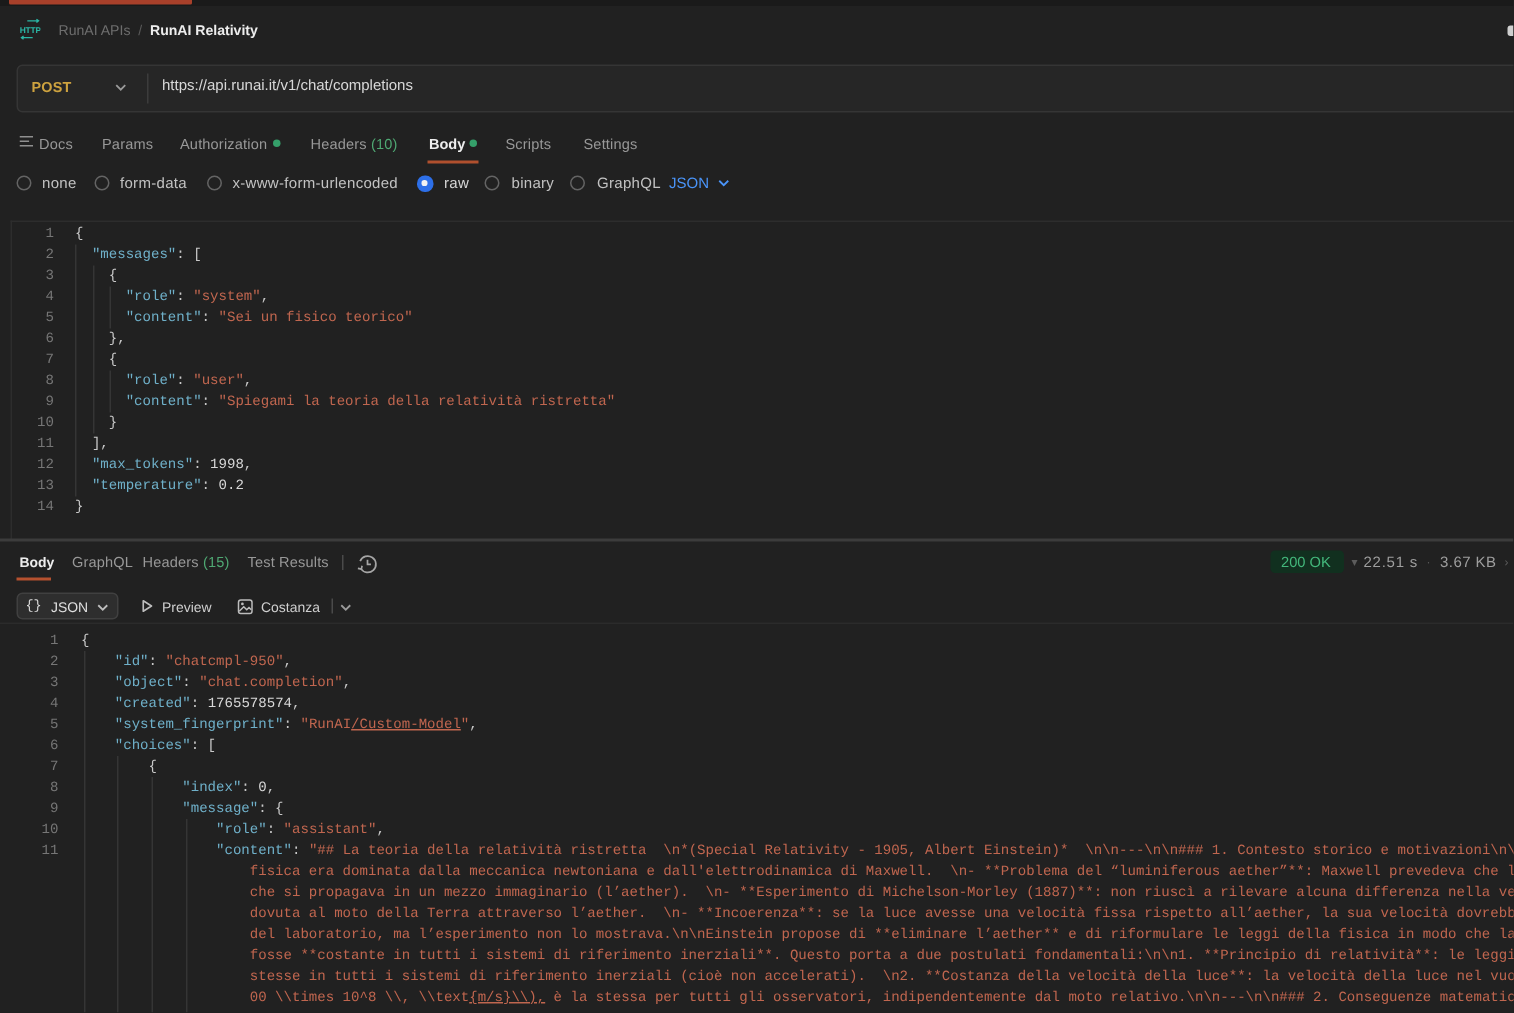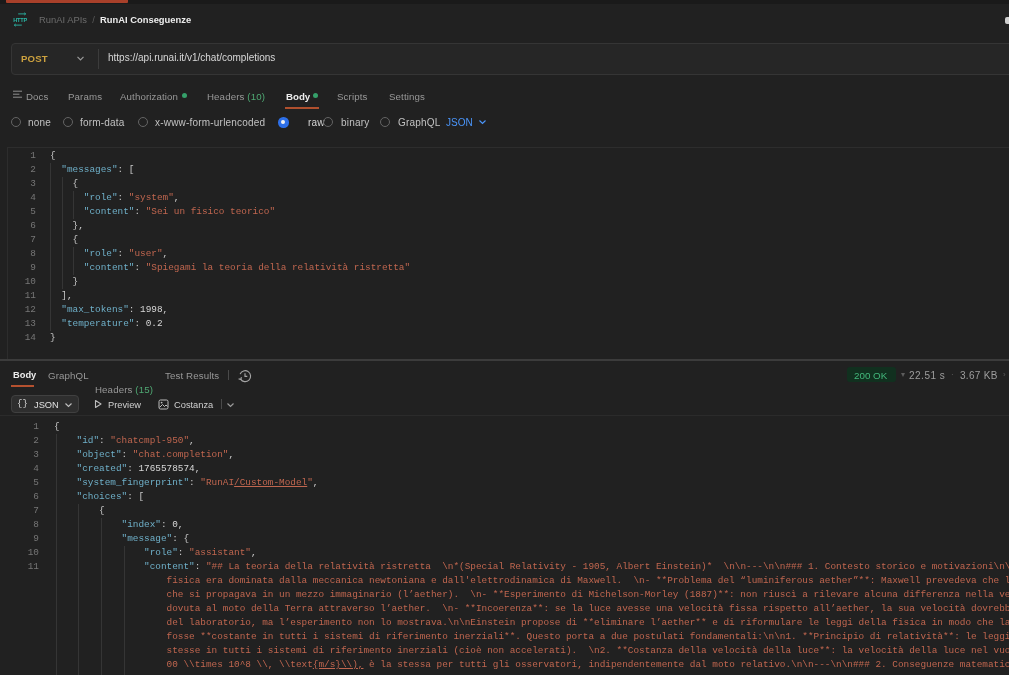--- a/index.html
+++ b/index.html
@@ -17,21 +17,21 @@
 
 <div class="abs" style="left:0;top:0;width:1009px;height:4px;background:#1a1a1a"></div>
 <div class="abs" style="left:6px;top:0;width:122px;height:3px;background:#a8402a;border-radius:0 0 1px 1px"></div>
 <svg class="abs" style="left:13px;top:11.5px" width="14" height="15" viewBox="0 0 14 15">
 <g stroke="#2bb7a6" fill="none" stroke-width="0.9">
 <path d="M5.2 1.9 H12.6 M11.3 0.8 L12.7 1.9 L11.3 3.0"></path>
 <path d="M8.8 13.1 H1.4 M2.7 12.0 L1.3 13.1 L2.7 14.2"></path>
 </g>
 <text x="0.2" y="9.7" fill="#2bb7a6" font-family="Liberation Sans" font-size="5.6" font-weight="bold" letter-spacing="-0.15">HTTP</text>
 </svg>
-<div class="abs" style="left:39px;top:13.5px;font-size:9.4px;color:#6d6d6d">RunAI APIs&nbsp;&nbsp;<span style="color:#5a5a5a">/</span>&nbsp;&nbsp;<span style="color:#ededed;font-weight:bold">RunAI Conseguenze</span></div>
+<div class="abs" style="left:39px;top:13.5px;font-size:9.4px;color:#6d6d6d">RunAI APIs&nbsp;&nbsp;<span style="color:#5a5a5a">/</span>&nbsp;&nbsp;<span style="color:#ededed;font-weight:bold">RunAI Relativity</span></div>
 <div class="abs" style="left:1005px;top:17px;width:4px;height:7px;background:#cfcfcf;border-radius:2px 0 0 2px"></div>
 <div class="abs" style="left:11px;top:43px;width:1009px;height:32px;background:#262626;border:1px solid #353535;border-radius:4px 0 0 4px;box-sizing:border-box"></div>
 <div class="abs" style="left:21px;top:52.5px;font-size:9.6px;font-weight:bold;letter-spacing:0.15px;color:#cda23f">POST</div>
 <svg class="abs" style="left:76px;top:55px" width="9" height="7" viewBox="0 0 9 7">
     <path d="M1.5 1.8 L4.5 4.8 L7.5 1.8" stroke="#9a9a9a" stroke-width="1.2" fill="none"></path>
   </svg>
 <div class="abs" style="left:98px;top:49px;width:1px;height:20px;background:#3c3c3c"></div>
 <div class="abs" style="left:108px;top:52px;font-size:10px;color:#d8d8d8">https://api.runai.it/v1/chat/completions</div>
 <svg class="abs" style="left:13px;top:90px" width="10" height="9" viewBox="0 0 10 9">
 <g stroke="#8f8f8f" stroke-width="1">
@@ -49,21 +49,21 @@
 <div class="abs dot" style="left:312.5px;top:93px"></div>
 <div class="abs" style="left:285px;top:107px;width:34px;height:2px;background:#b0502e"></div>
 <div class="abs" style="left:11px;top:117px;width:10px;height:10px;border-radius:50%;border:1.2px solid #646464;box-sizing:border-box"></div>
 <div class="abs" style="left:28px;top:117px;font-size:10px;letter-spacing:0.2px;color:#c2c2c2">none</div>
 <div class="abs" style="left:63px;top:117px;width:10px;height:10px;border-radius:50%;border:1.2px solid #646464;box-sizing:border-box"></div>
 <div class="abs" style="left:80px;top:117px;font-size:10px;letter-spacing:0.2px;color:#c2c2c2">form-data</div>
 <div class="abs" style="left:138px;top:117px;width:10px;height:10px;border-radius:50%;border:1.2px solid #646464;box-sizing:border-box"></div>
 <div class="abs" style="left:155px;top:117px;font-size:10px;letter-spacing:0.2px;color:#c2c2c2">x-www-form-urlencoded</div>
 <div class="abs" style="left:278px;top:117px;width:10.5px;height:10.5px;border-radius:50%;background:#2d6fe8"></div>
 <div class="abs" style="left:281.4px;top:120.4px;width:3.8px;height:3.8px;border-radius:50%;background:#f2f2f2"></div>
-<div class="abs" style="left:308px;top:117px;font-size:10px;letter-spacing:0.2px;color:#d6d6d6">raw</div>
+<div class="abs" style="left:296px;top:117px;font-size:10px;letter-spacing:0.2px;color:#d6d6d6">raw</div>
 <div class="abs" style="left:323px;top:117px;width:10px;height:10px;border-radius:50%;border:1.2px solid #646464;box-sizing:border-box"></div>
 <div class="abs" style="left:341px;top:117px;font-size:10px;letter-spacing:0.2px;color:#c2c2c2">binary</div>
 <div class="abs" style="left:380px;top:117px;width:10px;height:10px;border-radius:50%;border:1.2px solid #646464;box-sizing:border-box"></div>
 <div class="abs" style="left:398px;top:117px;font-size:10px;letter-spacing:0.2px;color:#c2c2c2">GraphQL</div>
 <div class="abs" style="left:446px;top:116.5px;font-size:10px;color:#4a94f8">JSON</div>
 <svg class="abs" style="left:478px;top:119px" width="9" height="7" viewBox="0 0 9 7">
     <path d="M1.5 1.5 L4.5 4.5 L7.5 1.5" stroke="#4a94f8" stroke-width="1.2" fill="none"></path>
   </svg>
 <div class="abs" style="left:7px;top:147px;width:1002px;height:1px;background:#2d2d2d"></div>
 <div class="abs" style="left:7px;top:147px;width:1px;height:213px;background:#2d2d2d"></div>
@@ -96,21 +96,21 @@
       <span class="k">"role"</span><span class="pu">: </span><span class="s">"user"</span><span class="pu">,</span>
       <span class="k">"content"</span><span class="pu">: </span><span class="s">"Spiegami la teoria della relatività ristretta"</span>
     <span class="pu">}</span>
   <span class="pu">],</span>
   <span class="k">"max_tokens"</span><span class="pu">: </span><span class="n">1998</span><span class="pu">,</span>
   <span class="k">"temperature"</span><span class="pu">: </span><span class="n">0.2</span>
 <span class="pu">}</span></pre>
 <div class="abs" style="left:0;top:359px;width:1009px;height:1.5px;background:#3c3c3c"></div>
 <div class="abs" style="left:13px;top:370px;font-size:9.3px;color:#ededed;font-weight:bold">Body</div>
 <div class="abs tab" style="left:48px;top:370px">GraphQL</div>
-<div class="abs tab" style="left:95px;top:384px">Headers <span style="color:#4fa873">(15)</span></div>
+<div class="abs tab" style="left:95px;top:370px">Headers <span style="color:#4fa873">(15)</span></div>
 <div class="abs tab" style="left:165px;top:370px">Test Results</div>
 <div class="abs" style="left:11px;top:384.5px;width:23px;height:2px;background:#b5512f"></div>
 <div class="abs" style="left:228px;top:370px;width:1px;height:10px;background:#4a4a4a"></div>
 <svg class="abs" style="left:238px;top:368.5px" width="14" height="14" viewBox="0 0 14 14">
 <path d="M2.55 10.1 A5.45 5.45 0 1 0 2.1 5.1" stroke="#a5a5a5" stroke-width="1.15" fill="none"></path>
 <path d="M0.6 9.9 L2.9 10.4 L3.4 8.2" stroke="#a5a5a5" stroke-width="1.1" fill="none" stroke-linejoin="round"></path>
 <path d="M7 4.2 V7.3 H9.3" stroke="#a5a5a5" stroke-width="1.15" fill="none"></path>
   </svg>
 <div class="abs" style="left:847px;top:367px;width:49px;height:15px;background:#11301f;border-radius:3px"></div>
 <div class="abs" style="left:854px;top:369.5px;font-size:9.8px;color:#43b77b">200 OK</div>

